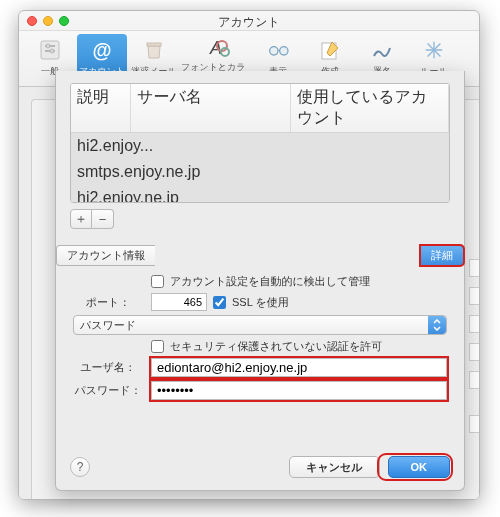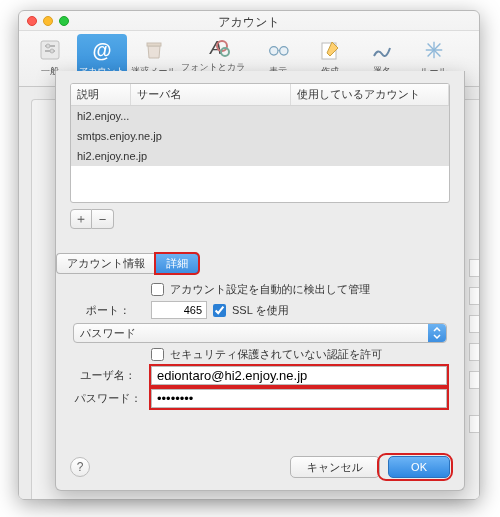--- a/index.html
+++ b/index.html
@@ -25,55 +25,55 @@
 
   
   .content { position:absolute; top:78px; left:0; right:0; bottom:0; background:#ececec; }
   .inner-panel { position:absolute; left:12px; right:0; top:10px; bottom:0; background:#f2f2f2; border:1px solid #cfcfcf; border-right:none; border-bottom:none; border-radius:4px 0 0 0; }
 
   
   .sheet { position:absolute; left:55px; top:71px; width:410px; height:420px; background:#ececec; border:1px solid #b7b7b7; border-top:none; border-radius:0 0 6px 6px; box-shadow: 0 6px 20px rgba(0,0,0,0.25); }
 
   
   .stwrap { margin: 12px 14px 0 14px; }
-  .stable { width:100%; height:120px; background:#fff; border:1px solid #bdbdbd; border-radius:3px; overflow:hidden; font-size:11px; }
+  .stable { width:100%; height:120px; background:#fff; border:1px solid #bdbdbd; border-radius:3px; overflow:hidden; font-size:16px; }
   .sthead { display:flex; background:linear-gradient(#fdfdfd,#f1f1f1); border-bottom:1px solid #d5d5d5; }
   .sthead > div { padding:3px 6px; border-right:1px solid #dcdcdc; color:#333; }
   .srow { display:flex;flex-direction:column; }
   .srow.sel { background:#e2e2e2; }
   .srow > div { padding:4px 6px; color:#333; }
   .col1{ width:60px; } .col2{ width:160px; } .col3{ flex:1; }
 
   .pmwrap { display:flex; margin:6px 0 0 14px; }
   .pmbtn { width:22px; height:20px; border:1px solid #b8b8b8; background:linear-gradient(#fdfdfd,#ebebeb); display:flex; align-items:center; justify-content:center; font-size:13px; color:#555; }
   .pmbtn:first-child{ border-radius:4px 0 0 4px; }
   .pmbtn:last-child{ border-left:none; border-radius:0 4px 4px 0; }
 
   
-  .seg { display:flex; justify-content:flex-start; margin-top:24px; }
+  .seg { display:flex; justify-content:space-between; margin-top:16px; }
   .segbtn { font-size:11px; padding:2px 10px; border:1px solid #b4b4b4; background:linear-gradient(#fdfdfd,#ededed); color:#333; }
   .segbtn.l { border-radius:4px 0 0 4px; border-right:none; }
   .segbtn.r { border-radius:0 4px 4px 0; background:linear-gradient(#6bb2f2,#3e8fe0); color:#fff; border-color:#2f6fb3; outline:2px solid #d62020; outline-offset:-1px; }
 
   .form { margin:8px 14px 0 14px; font-size:11px; color:#333; }
   .frow { display:flex; align-items:center; margin:4px 3px; }
   .flabel { width:78px; text-align:center; padding-right:8px; color:#333; }
   .fval { flex:1; display:flex; align-items:center; gap:6px; }
   input[type=checkbox]{ width:13px; height:13px; accent-color:#2a7fd5; }
   .numin { width:56px; height:18px; border:1px solid #bcbcbc; background:#fff; text-align:right; padding:0 4px; font-size:11px; }
   .selbox { flex:1; height:20px; border:1px solid #b8b8b8; border-radius:4px; background:linear-gradient(#fdfdfd,#efefef); position:relative; padding:2px 6px; font-size:11px; }
   .selbox .arrow { position:absolute; right:0; top:0; bottom:0; width:18px; background:linear-gradient(#6bb2f2,#3e8fe0); border-radius:0 4px 4px 0; display:flex; align-items:center; justify-content:center; }
   .arrow svg { width:8px; height:12px; }
   .txtin { flex:1; height:19px; border:1px solid #bcbcbc; background:#fff; padding:0 5px; font-size:13px; }
   .hl { outline:2.5px solid #d62020; outline-offset:0px; }
 
   .footer { position:absolute; bottom:12px; left:14px; right:14px; display:flex; align-items:center; }
   .helpbtn { width:20px; height:20px; border:1px solid #bcbcbc; border-radius:50%; background:linear-gradient(#fff,#ededed); color:#666; font-size:12px; display:flex; align-items:center;justify-content:center; }
   .spacer { flex:1; }
-  .btn { height:22px; padding:0 16px; border:1px solid #b5b5b5; border-radius:5px; background:linear-gradient(#fdfdfd,#ececec); font-size:11px; color:#333; margin-left:8px; display:flex; align-items:center; }
+  .btn { height:22px; padding:0 16px; border:1px solid #b5b5b5; border-radius:5px; background:linear-gradient(#fdfdfd,#ececec); font-size:11px; color:#333; margin-left:8px; display:flex; align-items:center;font-weight:bold; }
   .btn.primary { background:linear-gradient(#6cb4f6,#2f87e0); color:#fff; border-color:#2a72bd; padding:4px 22px;text-align:center; }
   .hl-ok { outline:2.5px solid #d62020; outline-offset:1px; border-radius:6px; }
 
   
   .bg-help { position:absolute; left:60px; bottom:26px; }
 
   
   .stub { position:absolute; right:0; width:10px; height:18px; border:1px solid #cfcfcf; border-right:none; background:#fff; }
 </style>
 </head>

